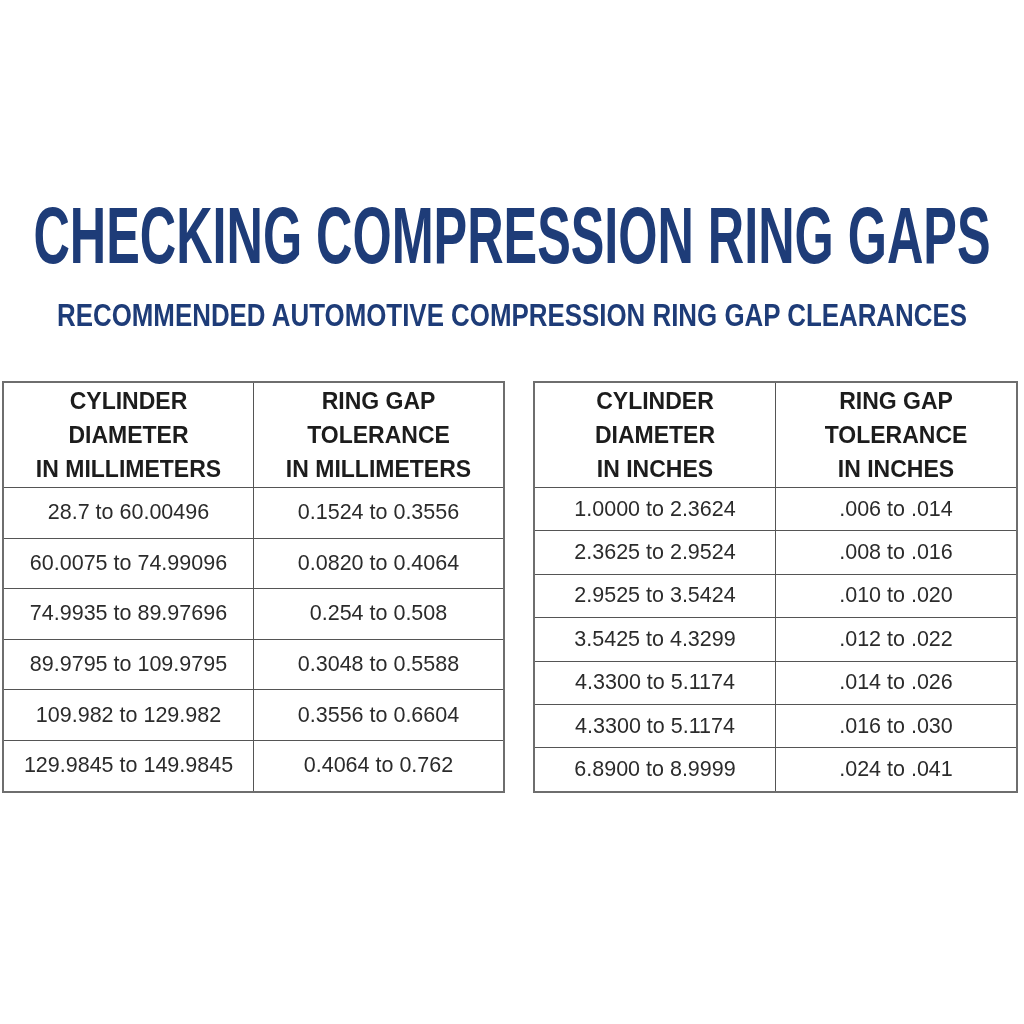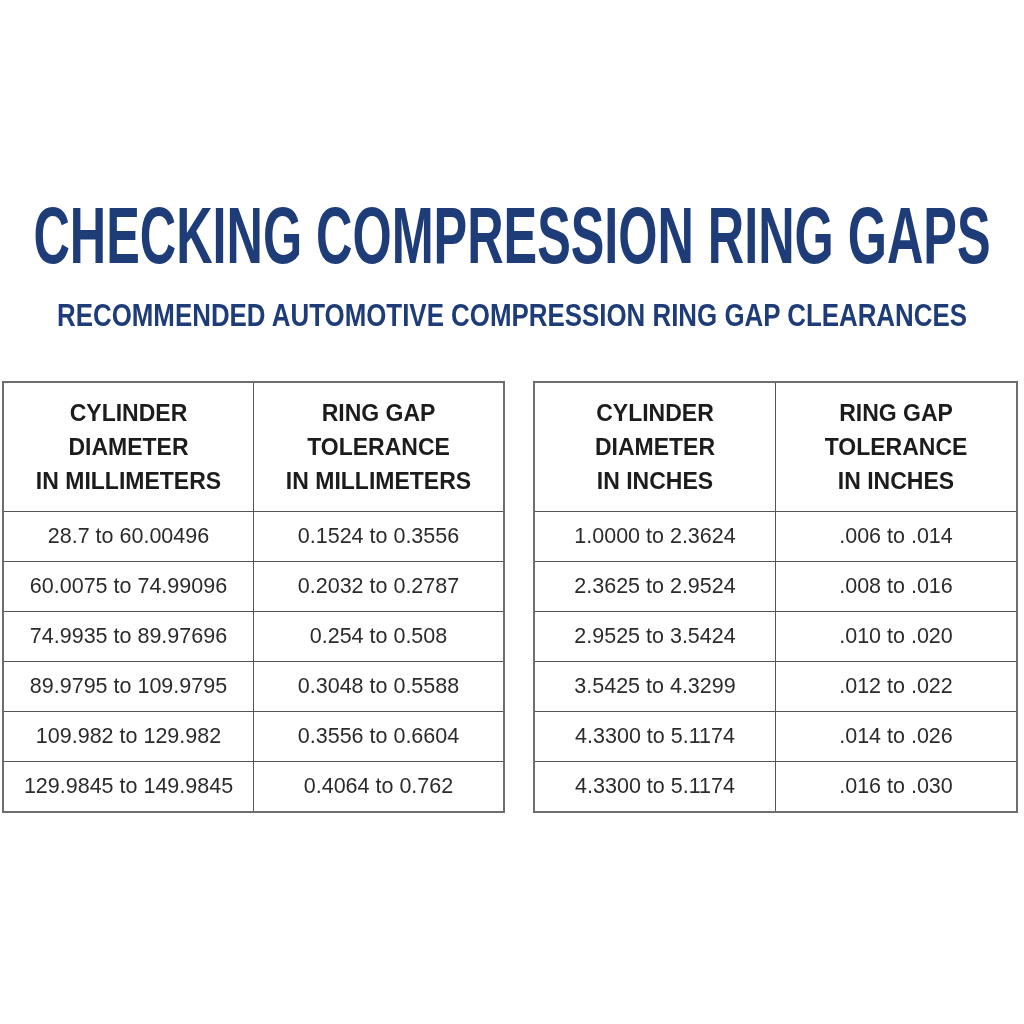--- a/index.html
+++ b/index.html
@@ -56,21 +56,21 @@
   .spec-table.in {
     left: 533px;
     width: 485px;
     height: 412px;
   }
   .spec-table th,
   .spec-table td {
     border: 1.5px solid #555555;
     text-align: center;
     vertical-align: middle;
-    padding: 12px;
+    padding: 0;
     overflow: hidden;
     margin-left: 19px;
   }
   .spec-table {
     border: 2px solid #6e6e6e;
   }
   .spec-table th {
     height: 104px;
     font-size: 23px;
     line-height: 34px;
@@ -104,21 +104,21 @@
       <th>RING GAP
 TOLERANCE
 IN MILLIMETERS</th>
     </tr>
     <tr>
       <td>28.7 to 60.00496</td>
       <td>0.1524 to 0.3556</td>
     </tr>
     <tr>
       <td>60.0075 to 74.99096</td>
-      <td>0.2032 to 0.2787</td>
+      <td>0.0820 to 0.4064</td>
     </tr>
     <tr>
       <td>74.9935 to 89.97696</td>
       <td>0.254 to 0.508</td>
     </tr>
     <tr>
       <td>89.9795 to 109.9795</td>
       <td>0.3048 to 0.5588</td>
     </tr>
     <tr>
@@ -159,14 +159,18 @@
       <td>.012 to .022</td>
     </tr>
     <tr>
       <td>4.3300 to 5.1174</td>
       <td>.014 to .026</td>
     </tr>
     <tr>
       <td>4.3300 to 5.1174</td>
       <td>.016 to .030</td>
     </tr>
+    <tr>
+      <td>6.8900 to 8.9999</td>
+      <td>.024 to .041</td>
+    </tr>
   </tbody>
 </table>
 
 </body></html>

